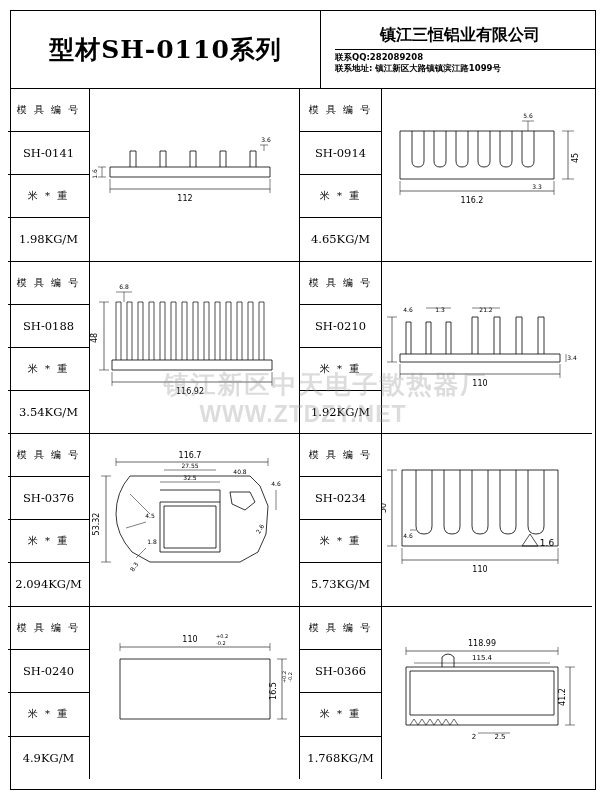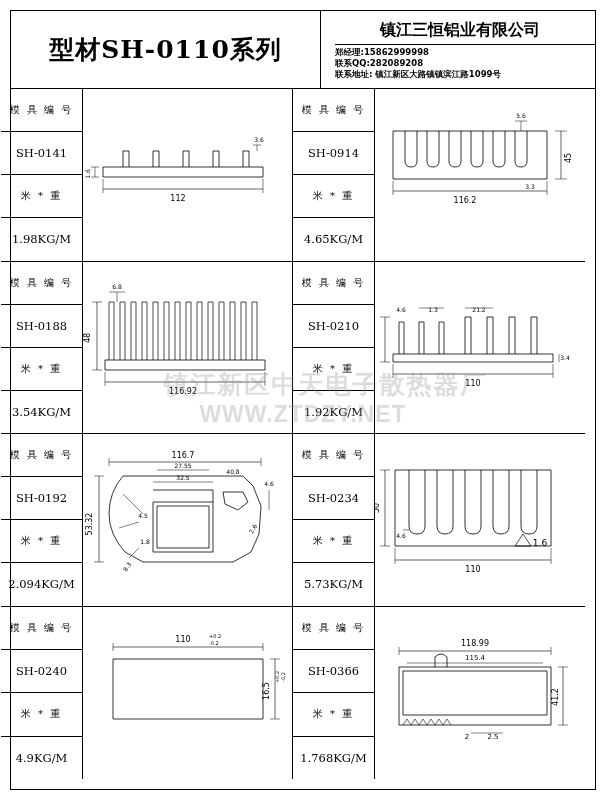--- a/index.html
+++ b/index.html
@@ -75,21 +75,21 @@
   .contact-line {
     font-family: "DejaVu Sans", sans-serif;
     font-size: 8.5px;
     font-weight: bold;
     line-height: 11px;
     white-space: nowrap;
   }
   
   .grid {
     position: absolute;
-    left: 1px;
+    left: 8px;
     top: 89px;
     width: 584px;
     height: 690px;
   }
   .row {
     position: absolute;
     left: 0;
     width: 584px;
     height: 172.5px;
     border-bottom: 1px solid #000;
@@ -175,21 +175,20 @@
 
 <div class="page">
   <div class="outer-border"></div>
 
   <div class="header">
     <div class="header-left">
       <div class="header-title">型材SH-0110系列</div>
     </div>
     <div class="header-right">
       <div class="company">镇江三恒铝业有限公司</div>
-      <div class="contact-line">郑经理:15862999998</div>
       <div class="contact-line">联系QQ:282089208</div>
       <div class="contact-line">联系地址: 镇江新区大路镇镇滨江路1099号</div>
     </div>
   </div>
 
   <div class="grid">
 
     <div class="row" style="top:0px;">
 
       <div class="half left">
@@ -347,21 +346,21 @@
           </svg>
         </div>
       </div>
     </div>
 
     <div class="row" style="top:345px;">
 
       <div class="half left">
         <div class="labels">
           <div class="lab-cell lab-head">模 具 编 号</div>
-          <div class="lab-cell lab-code">SH-0192</div>
+          <div class="lab-cell lab-code">SH-0376</div>
           <div class="lab-cell lab-head">米 * 重</div>
           <div class="lab-cell lab-weight nob">2.094KG/M</div>
         </div>
         <div class="drawing">
           <svg width="210" height="172" viewBox="0 0 210 172">
             <g stroke="#000" fill="none" stroke-width="0.8">
 
               <path d="M40 42 L160 42 L170 52 L178 72 L176 100 L168 118 L150 128 L60 128 L42 118 Q26 100 26 80 Q26 58 40 42 Z"></path>
 
               <path d="M70 68 L130 68 L130 118 L70 118 Z"></path>

